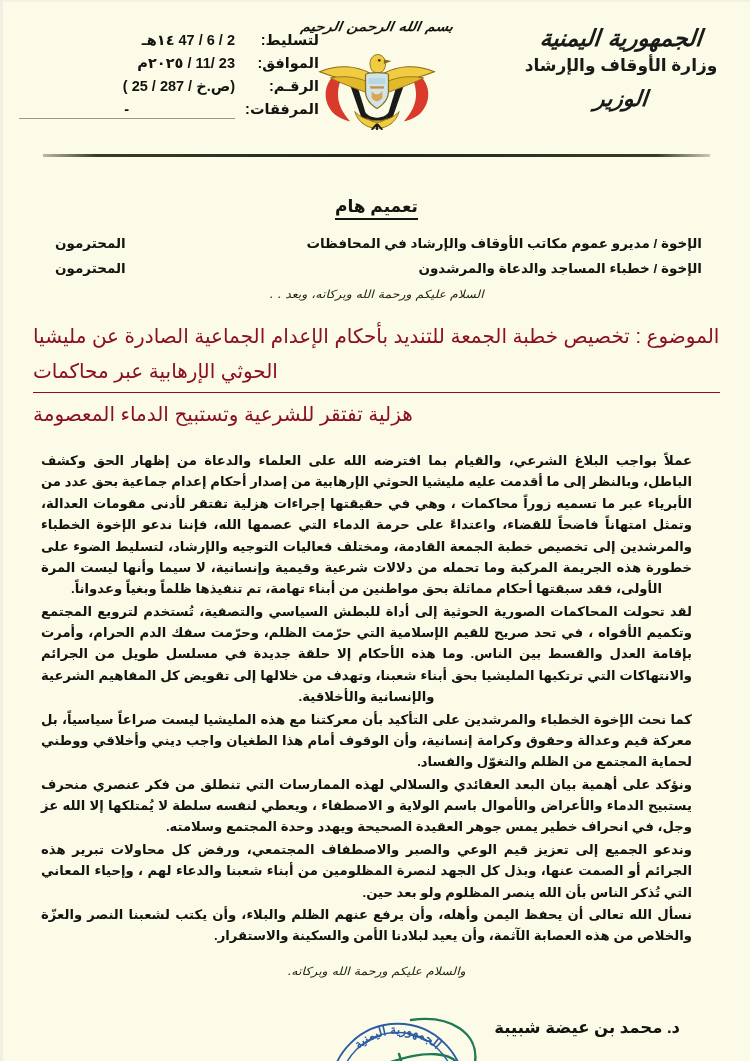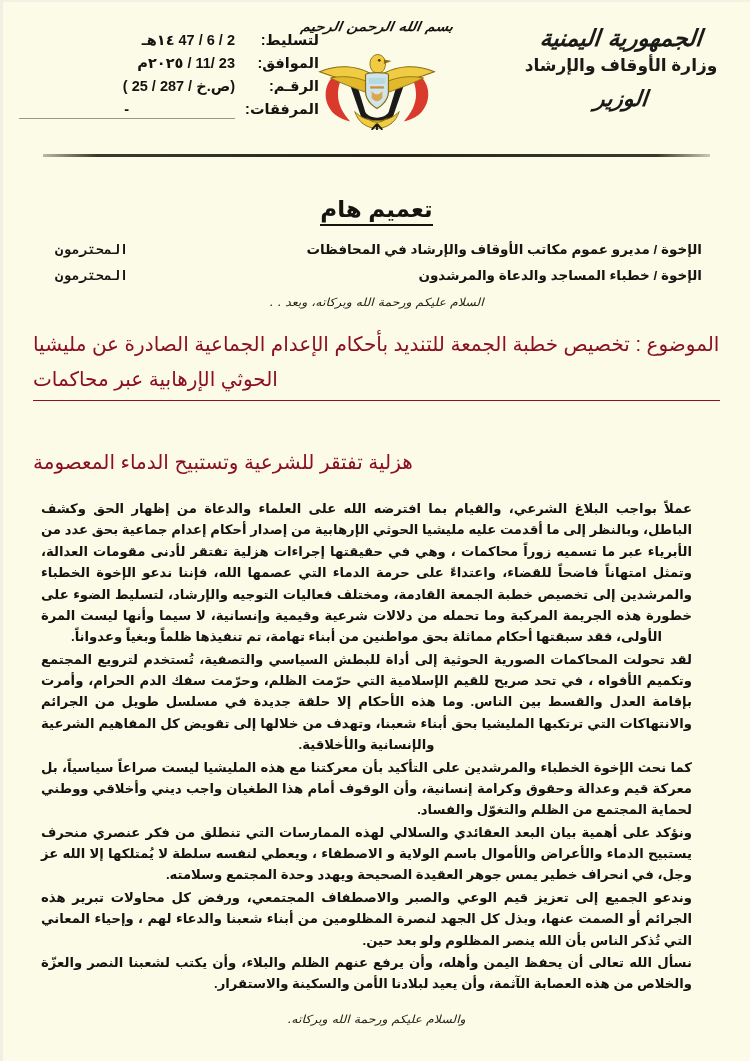--- a/index.html
+++ b/index.html
@@ -119,21 +119,21 @@
     left: 40px;
     right: 40px;
     top: 152px;
     height: 3px;
     background: linear-gradient(90deg, #b9b9a4 0%, #3a3a2c 8%, #24241a 50%, #3a3a2c 92%, #c9c9b4 100%);
   }
   
   .doc-title {
     text-align: center;
     margin-top: 44px;
-    font-size: 23px;
+    font-size: 17px;
     font-weight: bold;
     color: #141410;
     letter-spacing: -0.3px;
   }
   .doc-title span.u {
     border-bottom: 2px solid #141410;
     padding-bottom: 2px;
   }
   .addressees {
     margin: 18px 48px 0 48px;
@@ -142,21 +142,21 @@
     display: flex;
     justify-content: space-between;
     align-items: baseline;
     font-size: 13.5px;
     font-weight: bold;
     color: #141410;
     margin-bottom: 9px;
     letter-spacing: -0.2px;
   }
   .addr-to { text-align: left; }
-  .addr-hon { text-align: left; white-space: nowrap; padding-left: 4px; font-family: Liberation Mono, monospace; }
+  .addr-hon { text-align: left; white-space: nowrap; padding-left: 4px; }
   .salutation {
     text-align: center;
     font-family: "DejaVu Serif", serif;
     font-size: 12.5px;
     font-style: italic;
     color: #232318;
     margin-top: 10px;
     letter-spacing: -0.6px;
     transform: scaleY(0.9);
   }
@@ -168,21 +168,21 @@
     font-size: 20px;
     font-weight: normal;
     line-height: 1.75;
     letter-spacing: -0.3px;
   }
   .subject .l1 {
     display: block;
     border-bottom: 1.5px solid #8b1020;
     padding-bottom: 3px;
   }
-  .subject .l2 { display: block; padding-top: 4px; margin-top: 40px; }
+  .subject .l2 { display: block; padding-top: 4px; }
   
   .body-text {
     margin: 18px 58px 0 38px;
     color: #15130f;
     font-size: 13.2px;
     font-weight: bold;
     line-height: 1.62;
     text-align: justify;
     text-align-last: center;
     letter-spacing: -0.25px;

